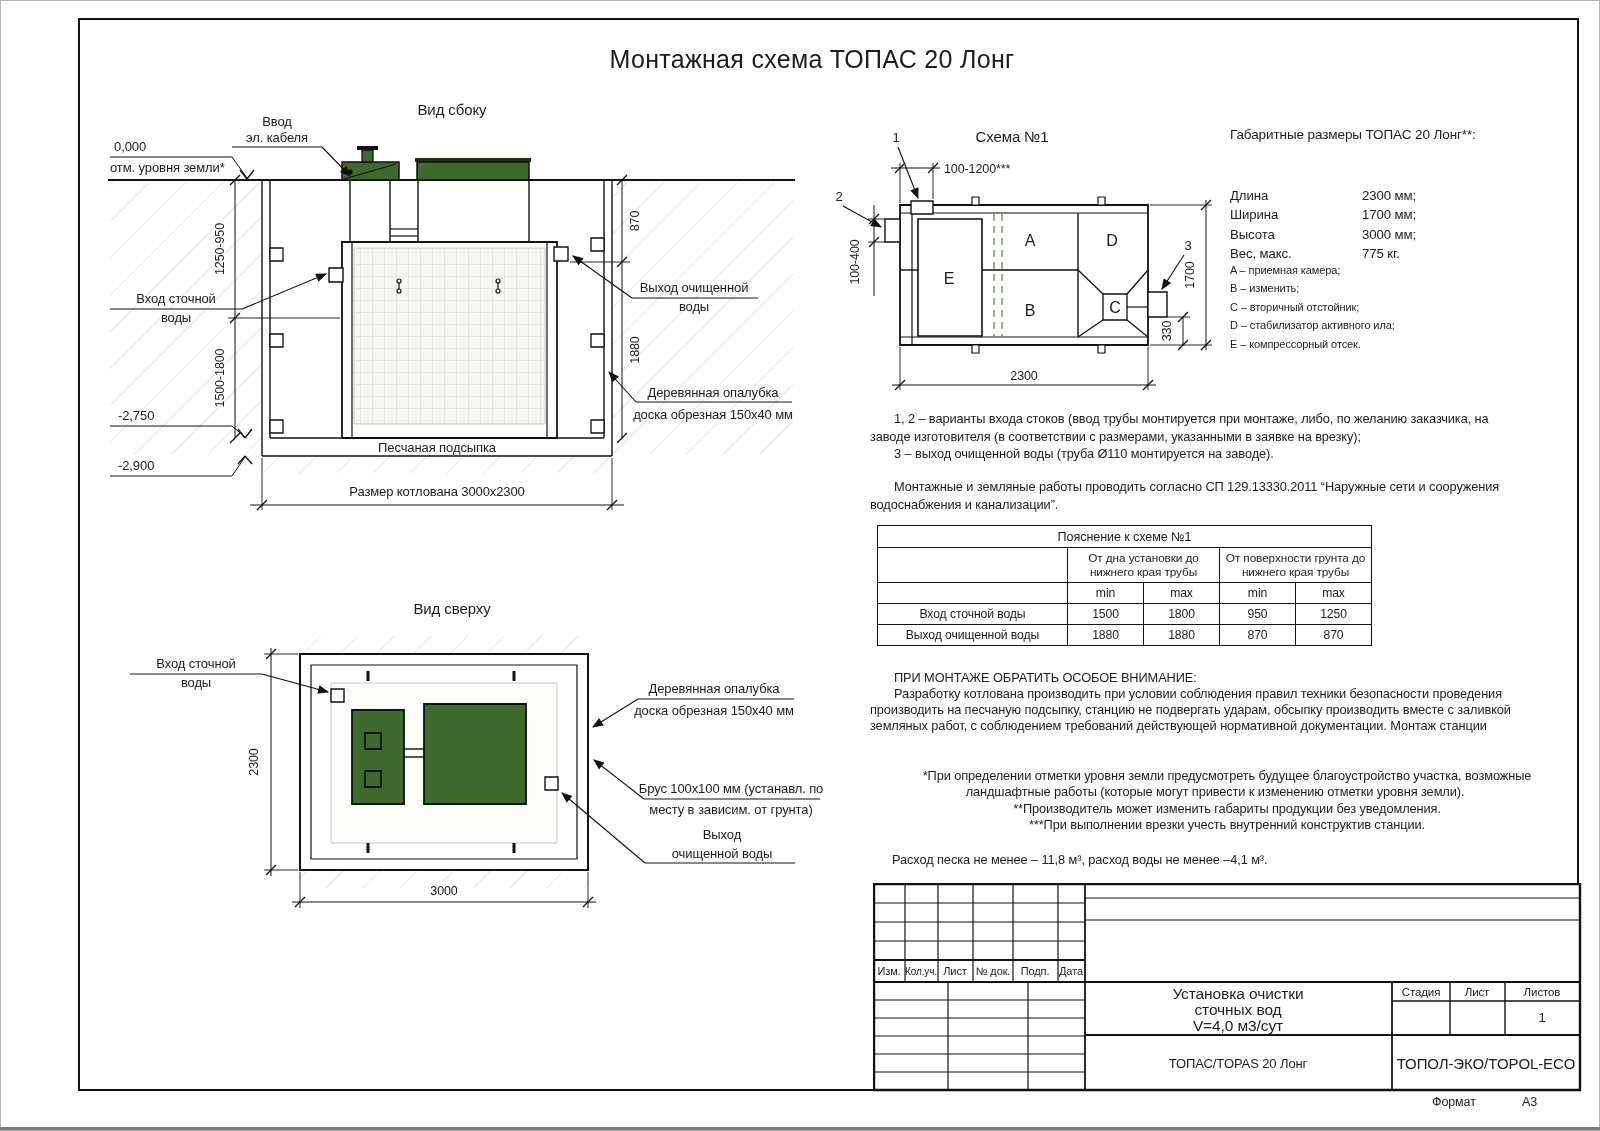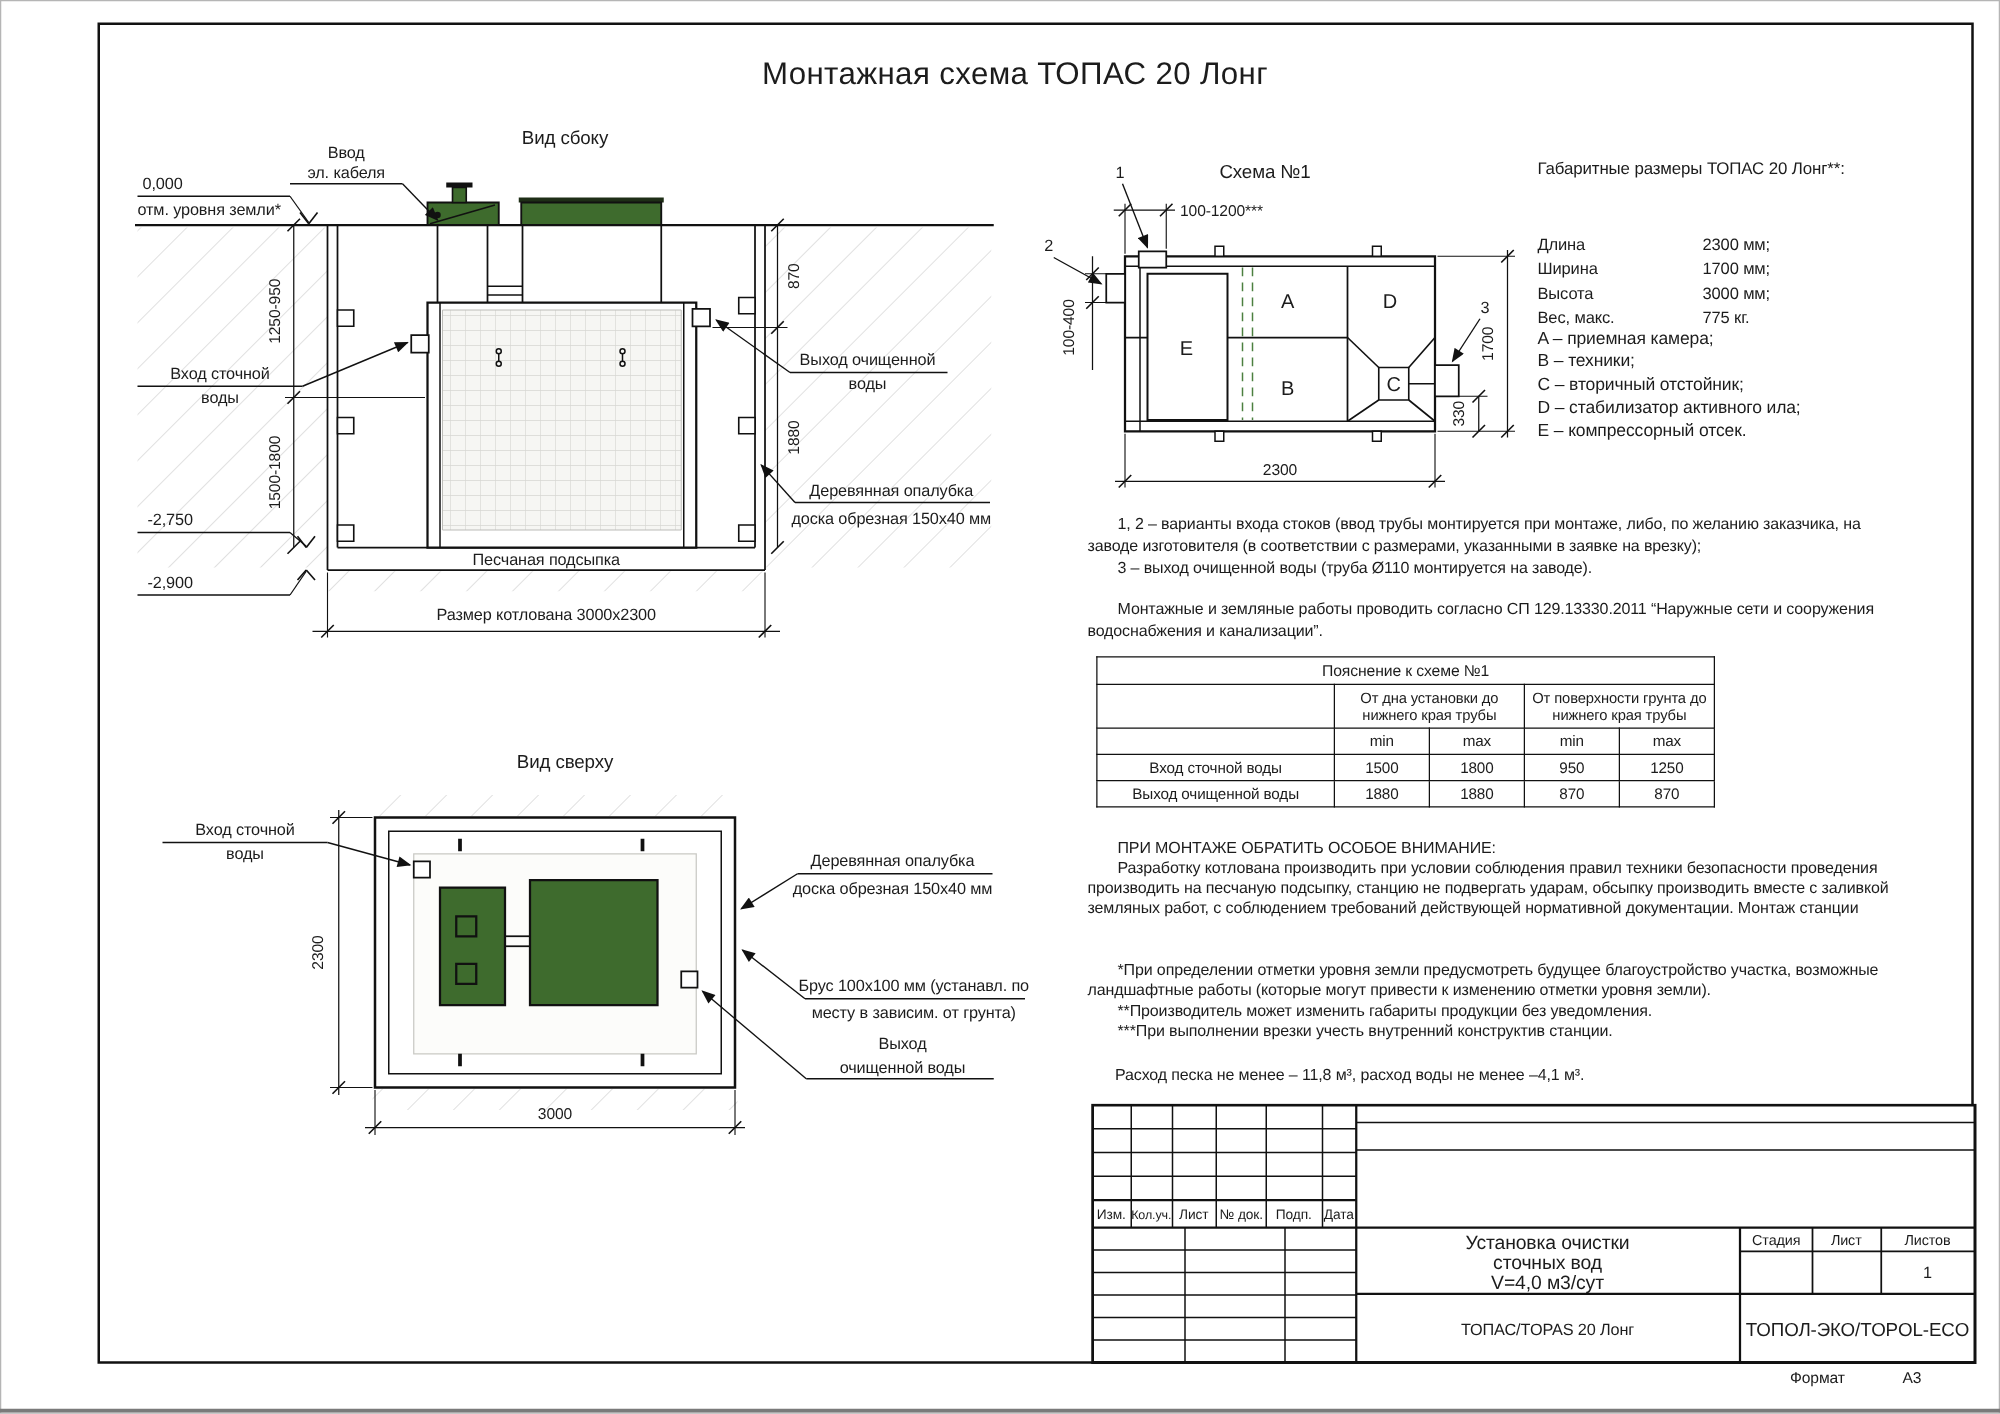--- a/index.html
+++ b/index.html
@@ -19,21 +19,21 @@
   .att div.ind{padding-left:24px;}
   .fnotes{font-size:12.8px;line-height:16.3px;width:690px;}
   .fnotes div.ind{padding-left:24px;}
   .consump{font-size:12.8px;}
   .consump span{border-bottom:1.2px solid #1c1c1c;padding-bottom:17px;}
   
   .specs-title{left:1230px;top:127px;font-size:13.5px;width:330px;}
   .specs-rows{left:1230px;top:165px;font-size:13.2px;width:300px;margin-top:23px;}
   .specs-rows .row{display:flex;height:19.3px;}
   .specs-rows .lbl{width:132px;}
-  .specs-legend{left:1230px;top:261px;font-size:14px;line-height:18.4px;width:330px;}
+  .specs-legend{left:1230px;top:261px;font-size:11px;line-height:18.4px;width:330px;}
   
   table.clar{position:absolute;left:877px;top:525px;border-collapse:collapse;table-layout:fixed;
     font-size:12.2px;}
   table.clar td{border:1.5px solid #111;text-align:center;vertical-align:middle;padding:0 2px;}
   table.clar .ttl{height:22px;font-size:12.6px;}
   table.clar .grp{height:35px;font-size:11.8px;line-height:1.22;}
   table.clar .mm{height:21px;}
   table.clar .dr{height:21px;}
   .fmt{font-size:12.5px;}
   svg text{fill:#1c1c1c;font-family:"Liberation Sans",sans-serif;}
@@ -401,21 +401,21 @@
     <span class="lbl">Высота</span>
     <span>3000 мм;</span>
   </div>
   <div class="row">
     <span class="lbl">Вес, макс.</span>
     <span>775 кг.</span>
   </div>
 </div>
 <div class="abs specs-legend">
   <div>A – приемная камера;</div>
-  <div>B – техники;</div>
+  <div>B – изменить;</div>
   <div>C – вторичный отстойник;</div>
   <div>D – стабилизатор активного ила;</div>
   <div>E – компрессорный отсек.</div>
 </div>
 
 <div class="abs blocktext" style="left:870px;top:410px;">
   <div class="ind">1, 2 – варианты входа  стоков (ввод трубы монтируется при монтаже, либо, по желанию заказчика, на</div>
   <div>заводе изготовителя (в соответствии с размерами, указанными в заявке на врезку);</div>
   <div class="ind">3 – выход очищенной воды (труба Ø110 монтируется на заводе).</div>
 </div>
@@ -465,21 +465,21 @@
 </tbody>
   </table>
 
 <div class="abs att" style="left:870px;top:670px;">
   <div class="ind">ПРИ МОНТАЖЕ ОБРАТИТЬ ОСОБОЕ ВНИМАНИЕ:</div>
   <div class="ind">Разработку котлована производить при условии соблюдения правил техники безопасности проведения</div>
   <div>производить на песчаную подсыпку, станцию не подвергать ударам, обсыпку производить вместе с заливкой</div>
   <div>земляных работ, с соблюдением требований действующей нормативной документации. Монтаж станции</div>
 </div>
 
-<div class="abs fnotes" style="left:870px;top:768px;">
+<div class="abs fnotes" style="left:870px;top:768px;text-align:center;">
   <div class="ind">*При определении отметки уровня земли предусмотреть будущее благоустройство участка, возможные</div>
   <div>ландшафтные работы (которые могут привести к изменению отметки уровня земли).</div>
   <div class="ind">**Производитель может изменить габариты продукции без уведомления.</div>
   <div class="ind">***При выполнении врезки учесть внутренний конструктив станции.</div>
 </div>
 
 <div class="abs consump" style="left:892px;top:852px;">
   <span>Расход песка не менее – 11,8 м³, расход воды не менее –4,1 м³.</span>
 </div>
 

